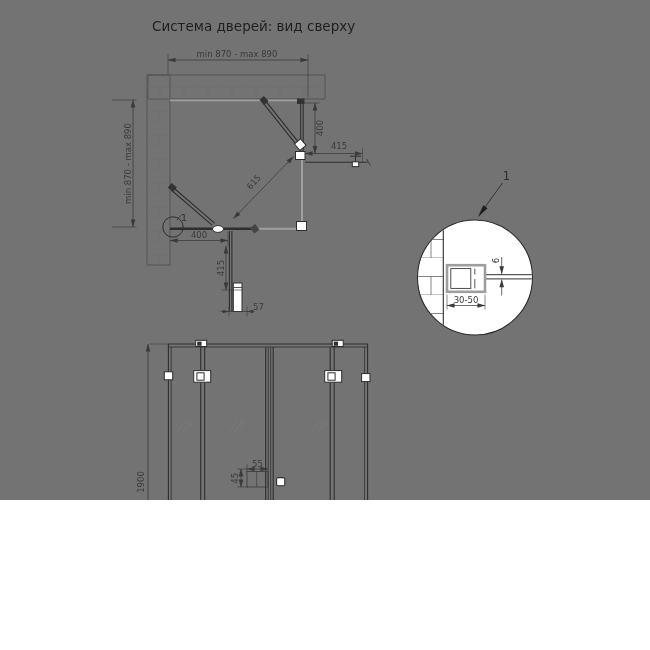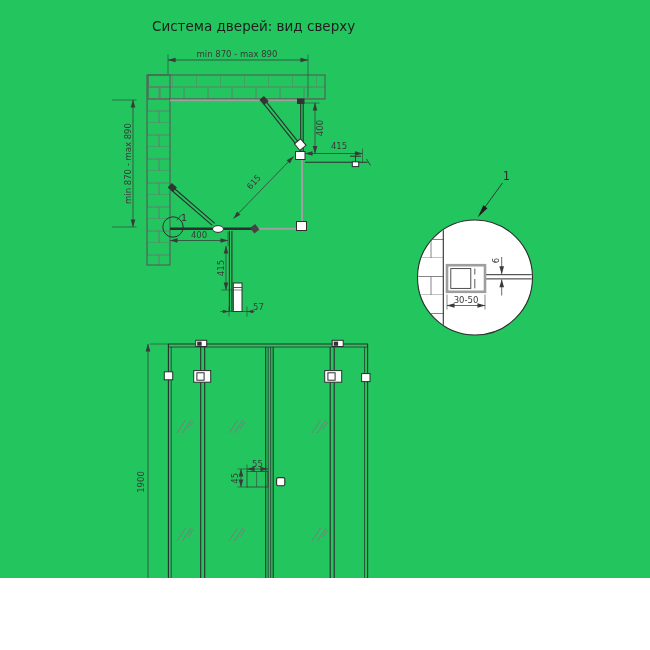--- a/index.html
+++ b/index.html
@@ -1,16 +1,16 @@
 <!DOCTYPE html>
 <html><head>
 <meta charset="utf-8">
 <style>
   html,body{margin:0;padding:0;background:#fff;}
-  .sheet{position:relative;width:650px;height:578px;background:#22c55e;overflow:hidden;
+  .sheet{position:relative;width:650px;height:500px;background:#737373;overflow:hidden;
          font-family:"DejaVu Sans",sans-serif;}
   svg{position:absolute;left:0;top:0;}
   text{fill:#3a3a3a;font-family:"DejaVu Sans",sans-serif;}
   .title-text{fill:#1f1f1f;font-size:13.5px;}
   .dim-text{font-size:8.5px;}
   .callout-text{font-size:9.5px;fill:#2e2e2e;}
   .lead-text{font-size:11.5px;fill:#2e2e2e;}
   .dimline{stroke:#3a3a3a;stroke-width:0.75;fill:none;}
   .extline{stroke:#3a3a3a;stroke-width:0.6;fill:none;}
   .glass{stroke:#2e2e2e;stroke-width:1.1;fill:none;}

